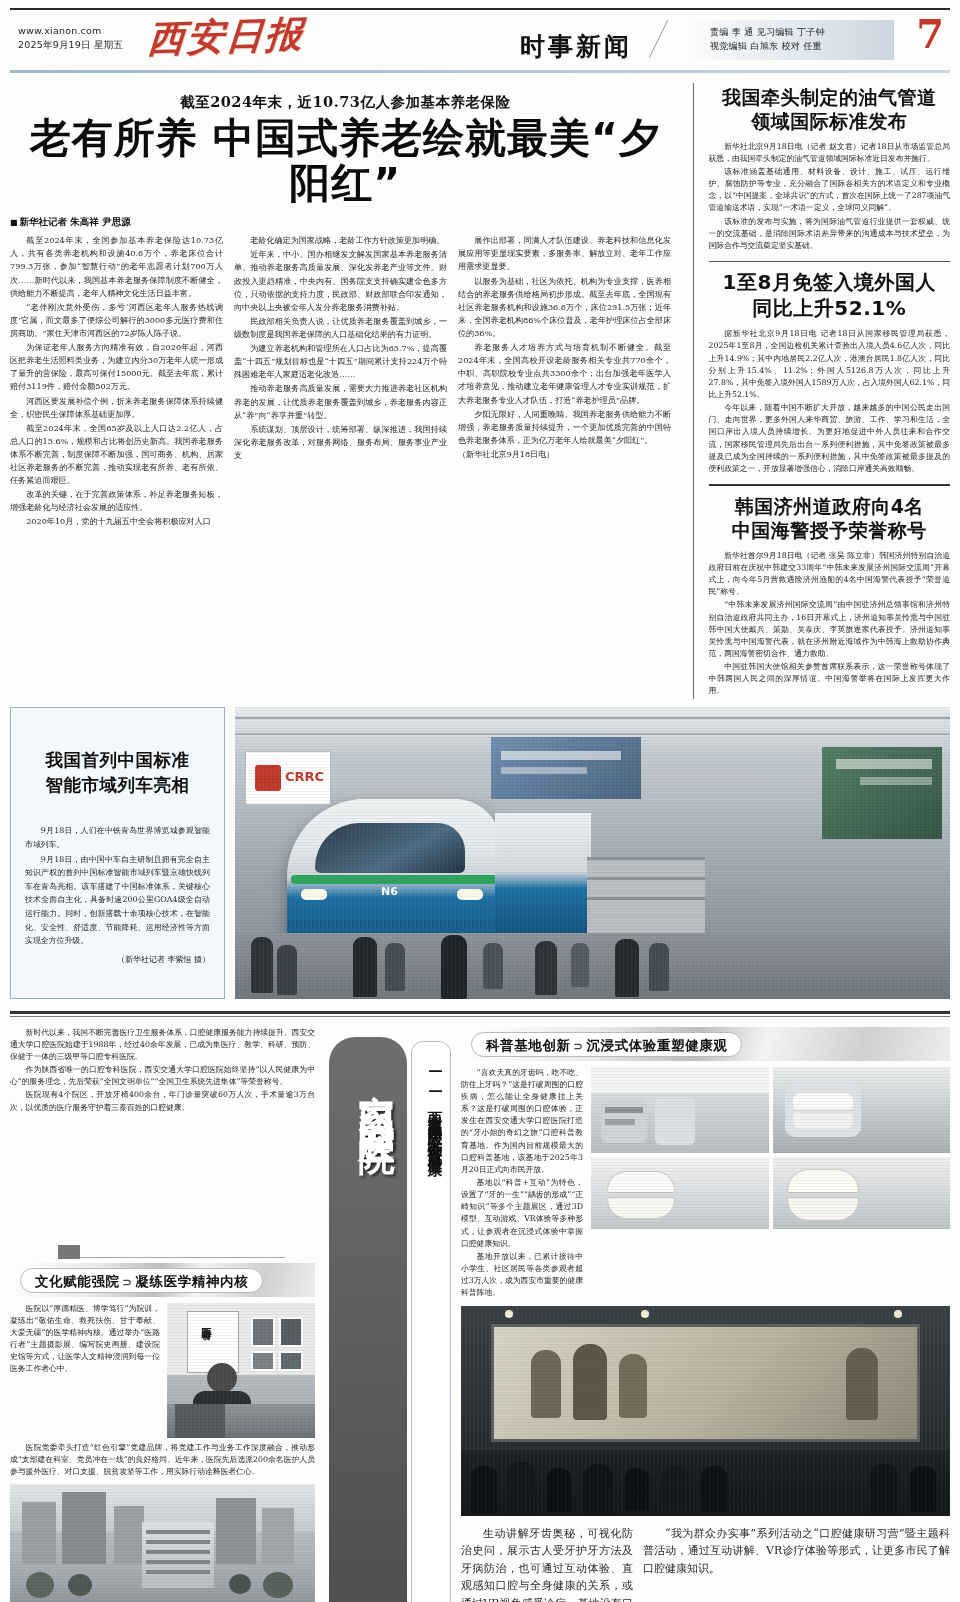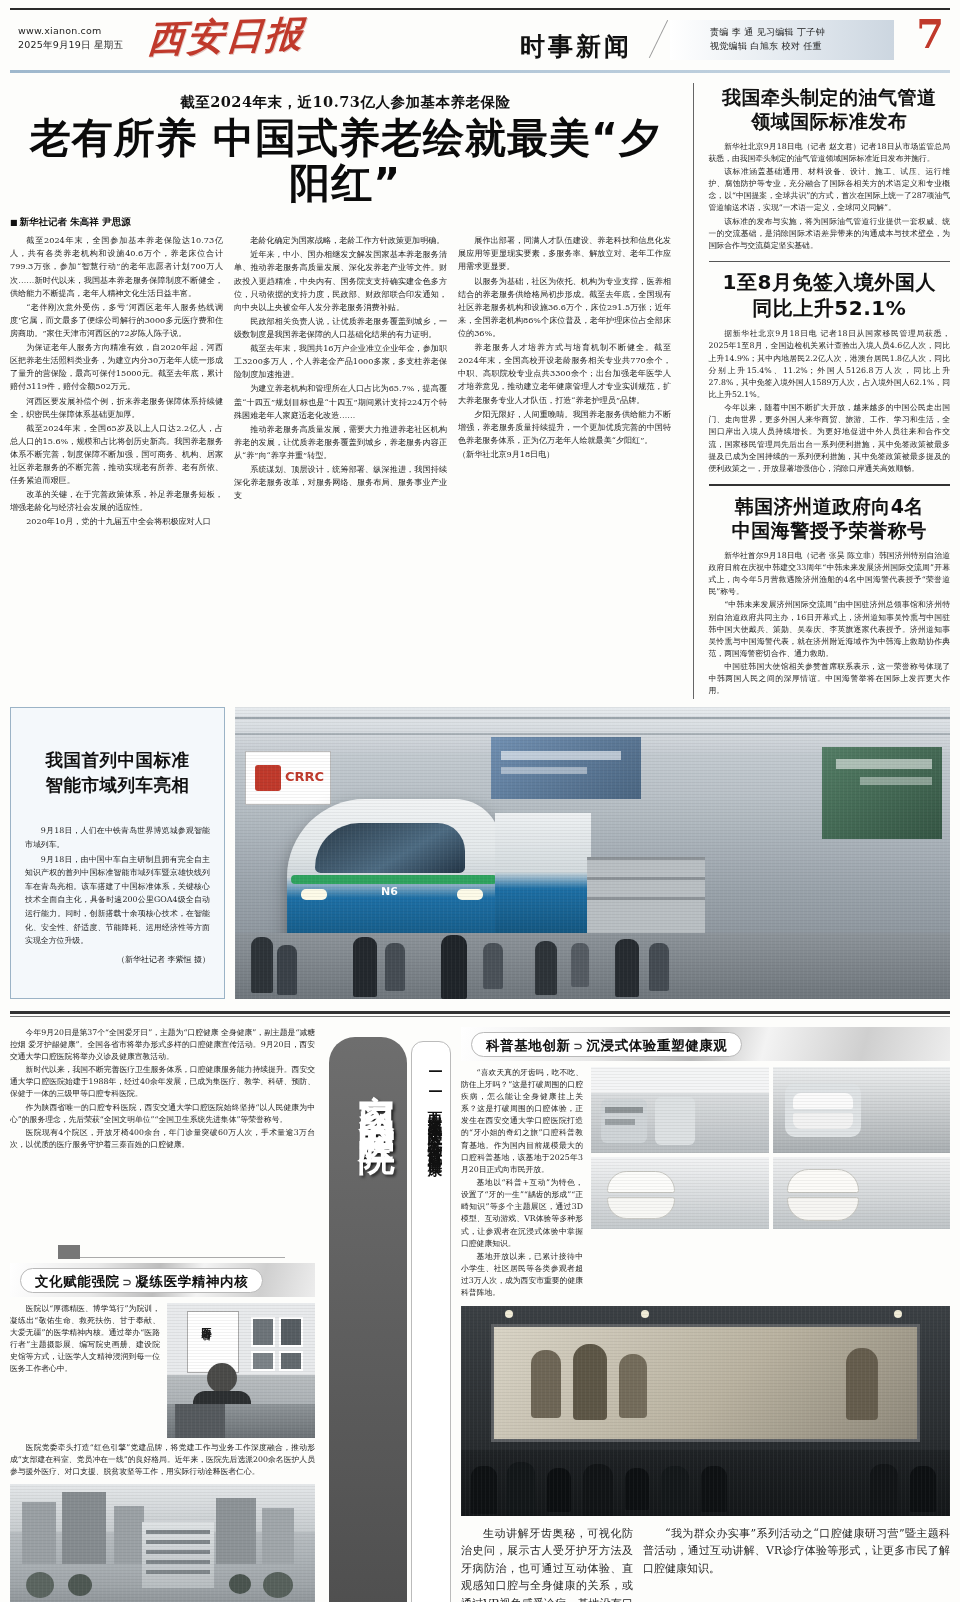--- a/index.html
+++ b/index.html
@@ -175,21 +175,20 @@
           <p>为保证老年人服务方向精准有效，自2020年起，河西区把养老生活照料类业务，为建立内分30万老年人统一形成了量升的营保险，最高可保付15000元。截至去年底，累计赔付3119件，赔付金额502万元。</p>
           <p>河西区要发展补偿个例，折来养老服务保障体系持续健全，织密民生保障体系基础更加厚。</p>
           <p>截至2024年末，全国65岁及以上人口达2.2亿人，占总人口的15.6%，规模和占比将创历史新高。我国养老服务体系不断完善，制度保障不断加强，国可商务、机构、居家社区养老服务的不断完善，推动实现老有所养、老有所依、任务紧迫而艰巨。</p>
           <p>改革的关键，在于完善政策体系，补足养老服务短板，增强老龄化与经济社会发展的适应性。</p>
           <p>2020年10月，党的十九届五中全会将积极应对人口</p>
         </div>
         <div style="width:213px;" class="bodytext">
           <p>老龄化确定为国家战略，老龄工作方针政策更加明确。</p>
           <p>近年来，中小、国办相继发文解发国家基本养老服务清单、推动养老服务高质量发展、深化发养老产业等文件。财政投入更趋精准，中央内有、国务院支支持确实建金色多方位，只动依据的支持力度，民政部、财政部联合印发通知，向中央以上央被金年人发分养老服务消费补贴。</p>
           <p>民政部相关负责人说，让优质养老服务覆盖到城乡，一级数制度是我国养老保障的人口基础化结果的有力证明。</p>
-          <p>截至去年末，我国共16万户企业准立企业年金，参加职工3200多万人，个人养老金产品1000多家，多支柱养老保险制度加速推进。</p>
           <p>为建立养老机构和管理所在人口占比为65.7%，提高覆盖“十四五”规划目标也是“十四五”期间累计支持224万个特殊困难老年人家庭适老化改造……</p>
           <p>推动养老服务高质量发展，需要大力推进养老社区机构养老的发展，让优质养老服务覆盖到城乡，养老服务内容正从“养”向“养享并重”转型。</p>
           <p>系统谋划、顶层设计，统筹部署、纵深推进，我国持续深化养老服务改革，对服务网络、服务布局、服务事业产业支</p>
         </div>
         <div style="width:213px;" class="bodytext">
           <p>展作出部署，同满人才队伍建设、养老科技和信息化发展应用等更显现实要素，多服务率、解放立对、老年工作应用需求更显要。</p>
           <p>以服务为基础，社区为依托、机构为专业支撑，医养相结合的养老服务供给格局初步形成。截至去年底，全国现有社区养老服务机构和设施36.6万个，床位291.5万张；近年来，全国养老机构86%个床位普及，老年护理床位占全部床位的36%。</p>
           <p>养老服务人才培养方式与培育机制不断健全。截至2024年末，全国高校开设老龄服务相关专业共770余个，中职、高职院校专业点共3300余个；出台加强老年医学人才培养意见，推动建立老年健康管理人才专业实训规范，扩大养老服务专业人才队伍，打造“养老护理员”品牌。</p>
           <p>夕阳无限好，人间重晚晴。我国养老服务供给能力不断增强，养老服务质量持续提升，一个更加优质完善的中国特色养老服务体系，正为亿万老年人绘就最美“夕阳红”。</p>
           <p class="credit-r" style="text-indent:0">（新华社北京9月18日电）</p>
@@ -296,21 +295,20 @@
   </div>
 
   <div class="sep-thick"></div>
   <div class="sep-thin"></div>
 
   <div class="feature">
     <div class="feat-row1">
 
       <div class="feat-col-a">
         <div class="bodytext tight" style="height:218px;overflow:hidden;">
-          <p>今年9月20日是第37个“全国爱牙日”，主题为“口腔健康 全身健康”，副主题是“减糖控烟 爱牙护龈健康”。全国各省市将举办形式多样的口腔健康宣传活动。9月20日，西安交通大学口腔医院将举办义诊及健康宣教活动。</p>
           <p>新时代以来，我国不断完善医疗卫生服务体系，口腔健康服务能力持续提升。西安交通大学口腔医院始建于1988年，经过40余年发展，已成为集医疗、教学、科研、预防、保健于一体的三级甲等口腔专科医院。</p>
           <p>作为陕西省唯一的口腔专科医院，西安交通大学口腔医院始终坚持“以人民健康为中心”的服务理念，先后荣获“全国文明单位”“全国卫生系统先进集体”等荣誉称号。</p>
           <p>医院现有4个院区，开放牙椅400余台，年门诊量突破60万人次，手术量逾3万台次，以优质的医疗服务守护着三秦百姓的口腔健康。</p>
         </div>
 
         <div class="deco-corner"></div>
 
         <div class="sec-head">
           <div class="swoosh"></div>
           <div class="pill">

